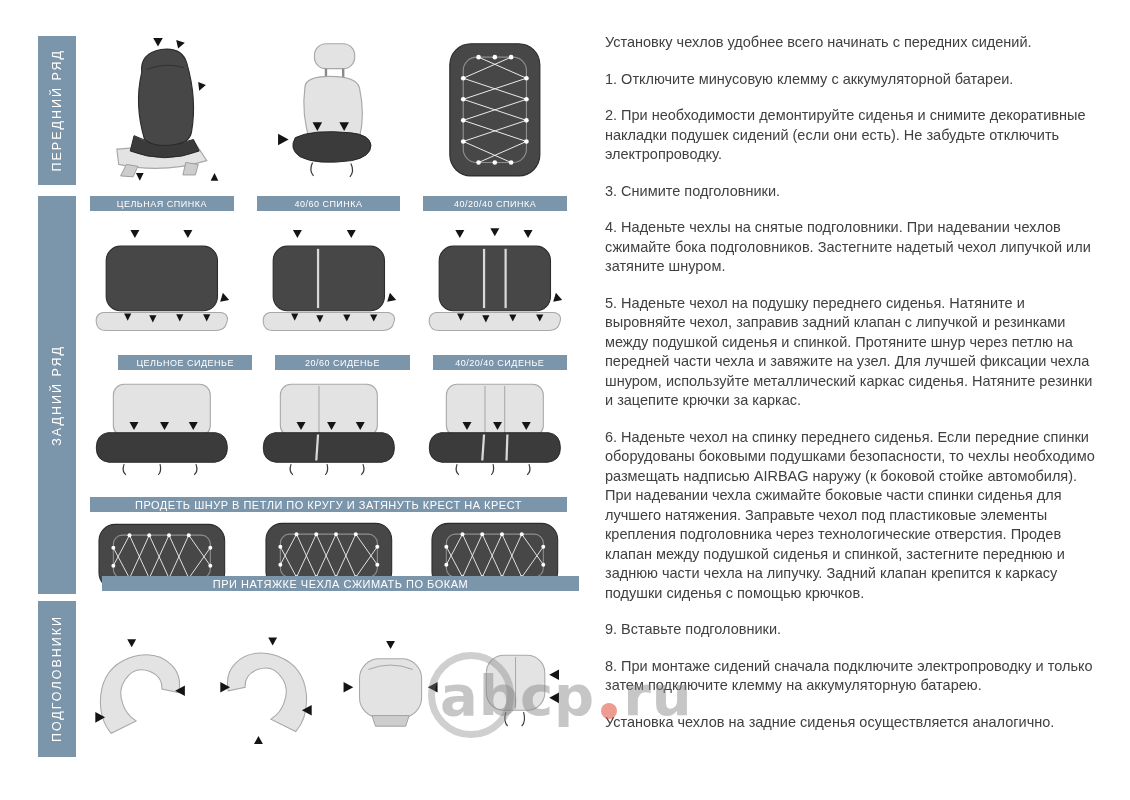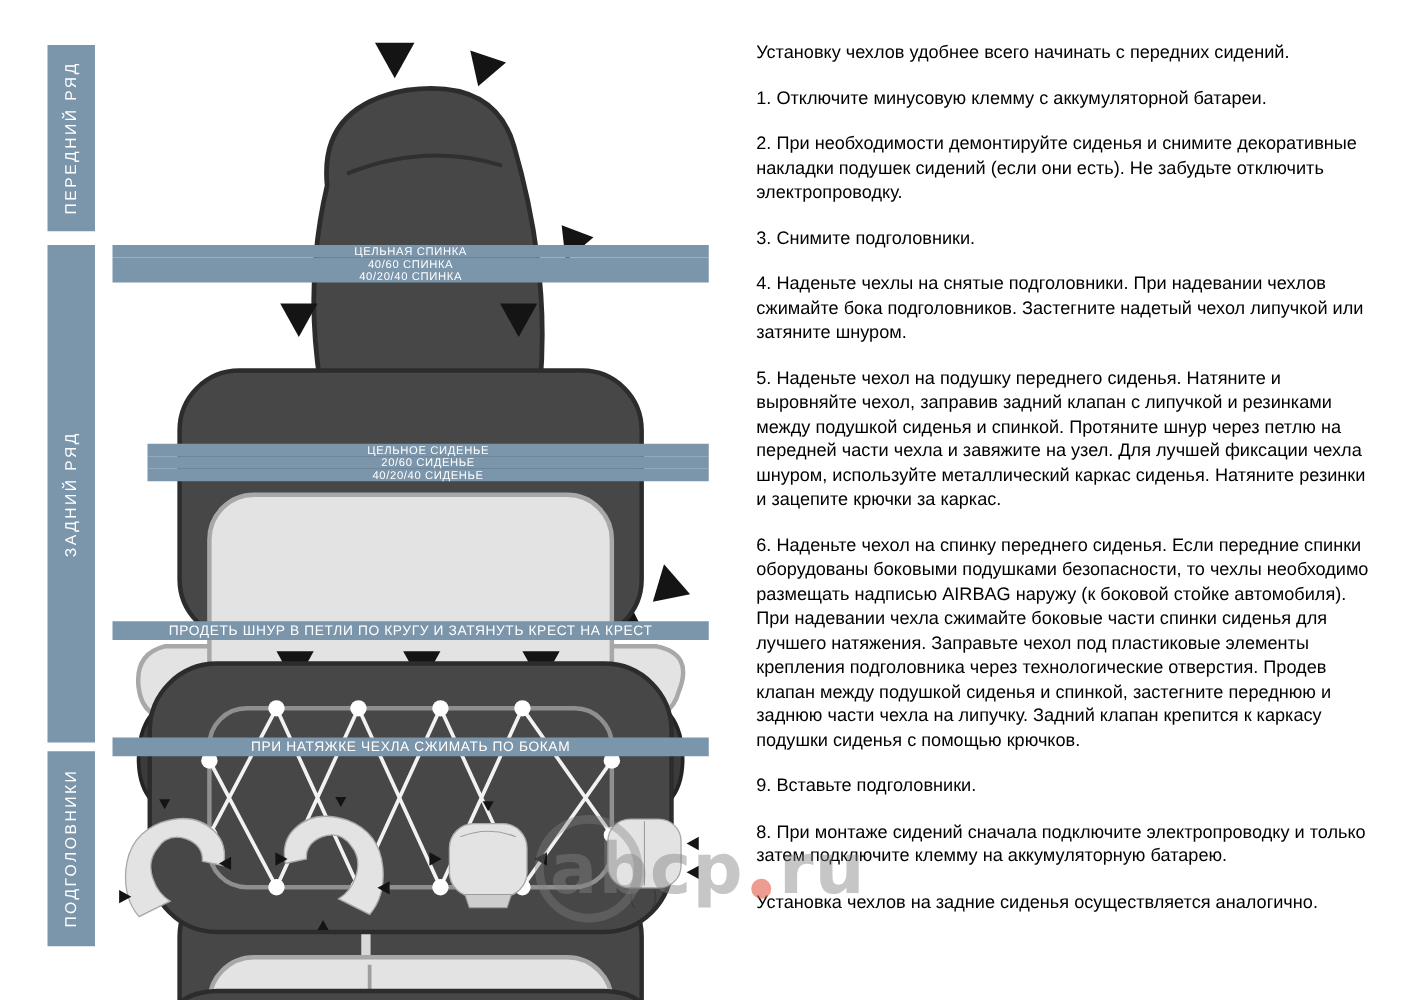--- a/index.html
+++ b/index.html
@@ -21,41 +21,41 @@
     writing-mode:vertical-rl; transform:rotate(180deg);
     font-size:12.5px; letter-spacing:2px; white-space:nowrap;
   }
   .vbar-front { top:36px;  height:149px; }
   .vbar-back  { top:196px; height:398px; }
   .vbar-head  { top:601px; height:156px; }
 
   
   .row {
     position:absolute; left:90px; width:477px;
-    display:grid; grid-template-columns:repeat(1,1fr); column-gap:23px;
+    display:grid; grid-template-columns:repeat(3,1fr); column-gap:23px;
   }
   .row4 { grid-template-columns:repeat(4,1fr); }
   .hdr-row { height:15px; }
   .hcell {
     background:#7b95ab; color:#fff; font-size:9px; letter-spacing:.5px;
     display:flex; align-items:center; justify-content:center; white-space:nowrap;
   }
   .fullbar {
     position:absolute; left:90px; width:477px; height:15px;
     background:#7b95ab; color:#fff; font-size:11px; letter-spacing:.5px;
     display:flex; align-items:center; justify-content:center; white-space:nowrap;
   }
   .figs-front    { top:34px;  height:152px; }
   .hdr-backrest  { top:196px; }
   .figs-backrest { top:213px; height:138px; }
   .hdr-cushion   { top:355px;padding-left:28px; }
   .figs-cushion  { top:372px; height:121px; }
   .bar-lacing    { top:497px; }
   .figs-lacing   { top:513px; height:90px; }
-  .bar-headrest  { top:590px; }
+  .bar-headrest  { top:576px;margin-left:12px; }
   .figs-headrest { top:626px; height:134px; }
 
   .fig { display:flex; align-items:center; justify-content:center; }
   .fig svg { width:100%; height:auto; max-height:100%; display:block; }
 
   
   .f-dk  { fill:#474747; stroke:#2c2c2c; stroke-width:1.2; }
   .f-dk2 { fill:#3b3b3b; stroke:#242424; stroke-width:1; }
   .f-lt  { fill:#e3e3e3; stroke:#a8a8a8; stroke-width:1.2; }
   .f-lt2 { fill:#cdcdcd; stroke:#9b9b9b; stroke-width:1; }
@@ -65,21 +65,21 @@
   .split { stroke:#d9d9d9; stroke-width:2.5; }
   .lace-border { fill:none; stroke:#8f8f8f; stroke-width:1.2; }
   .ln-w  { stroke:#f2f2f2; stroke-width:1; fill:none; }
   .dot-w { fill:#fff; }
   .tri   { fill:#141414; }
   .cord  { stroke:#3a3a3a; stroke-width:1.3; fill:none; }
 
   
   .text-col {
     position:absolute; left:605px; top:33px; width:491px;
-    color:#000000; font-size:14.5px; line-height:19.5px;
+    color:#404040; font-size:14.5px; line-height:19.5px;
   }
   .text-col p { margin:0 0 17px 0; }
   .text-col p:last-child { margin-bottom:0; }
 
   
   .watermark {
     position:absolute; left:440px; top:668px;
     display:flex; align-items:flex-end;
     font-weight:700; font-size:56px; line-height:1; letter-spacing:1px;
     color:rgba(128,128,128,0.45);

